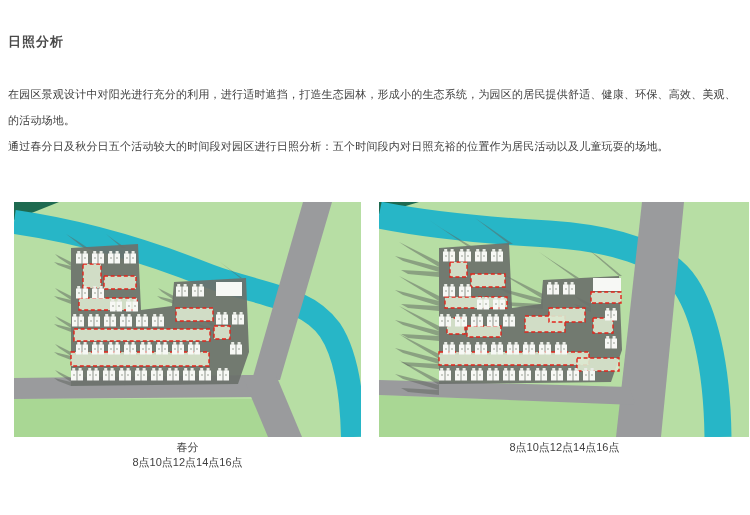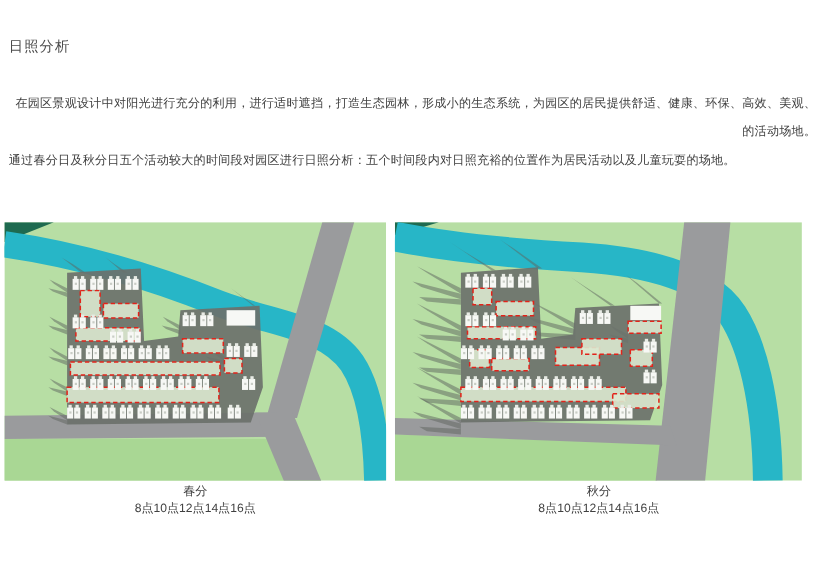--- a/index.html
+++ b/index.html
@@ -9,31 +9,31 @@
     --red:#e2231a; --hlfill:#dce8cf;
     --heading_text:#4a4a4a; --body_text:#404040;
   }
   html,body{margin:0;padding:0;}
   body{
     width:750px;height:515px;background:#ffffff;overflow:hidden;
     font-family:"Liberation Sans","DejaVu Sans",sans-serif;
     color:var(--body_text);
   }
   .page-title{
-    font-size:13px;font-weight:normal;color:var(--heading_text);
+    font-size:13px;font-weight:bold;color:var(--heading_text);
     margin:33px 0 0 8px;letter-spacing:1px;
   }
   .para{
     font-size:11px;line-height:26px;margin:0 8px 0 8px;width:734px;
     color:var(--body_text);letter-spacing:0.2px;
   }
-  .para.first{margin-top:30px;text-align:right;}
+  .para.first{margin-top:30px;}
   .para.second{}
   .figures-row{margin-top:43px;white-space:nowrap;}
-  figure{display:inline-block;vertical-align:top;margin:0 0 0 4px;padding:0;}
+  figure{display:inline-block;vertical-align:top;margin:0 0 0 14px;padding:0;}
   figure svg{display:block;}
   figcaption{margin-top:3px;text-align:center;font-size:11px;line-height:15px;color:var(--body_text);}
   .hl{fill:var(--hlfill);fill-opacity:.9;stroke:var(--red);stroke-width:1.4;stroke-dasharray:4 2.6;}
   .fanfill{fill:var(--shadow);opacity:.5;}
 </style>
 </head>
 <body>
 
 <h1 class="page-title">日照分析</h1>
 
@@ -226,18 +226,17 @@
           <use href="#u" x="108" y="166"></use>
           <use href="#u" x="124" y="166"></use>
           <use href="#u" x="140" y="166"></use>
           <use href="#u" x="156" y="166"></use>
           <use href="#u" x="172" y="166"></use>
           <use href="#u" x="188" y="166"></use>
           <use href="#u" x="204" y="166"></use>
       </g>
     </svg>
     <figcaption>
-      <div>秋分</div>
       <div>8点10点12点14点16点</div>
     </figcaption>
   </figure>
 
 </div>
 
 </body></html>

